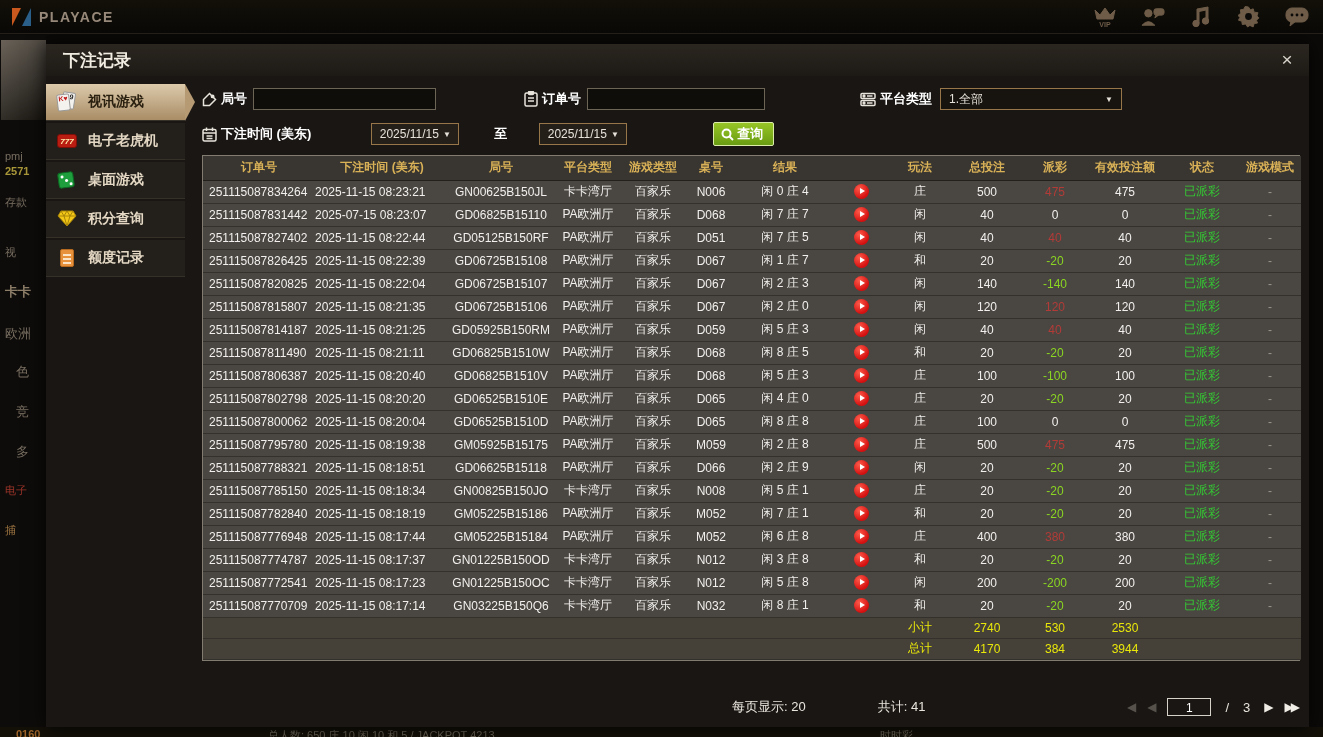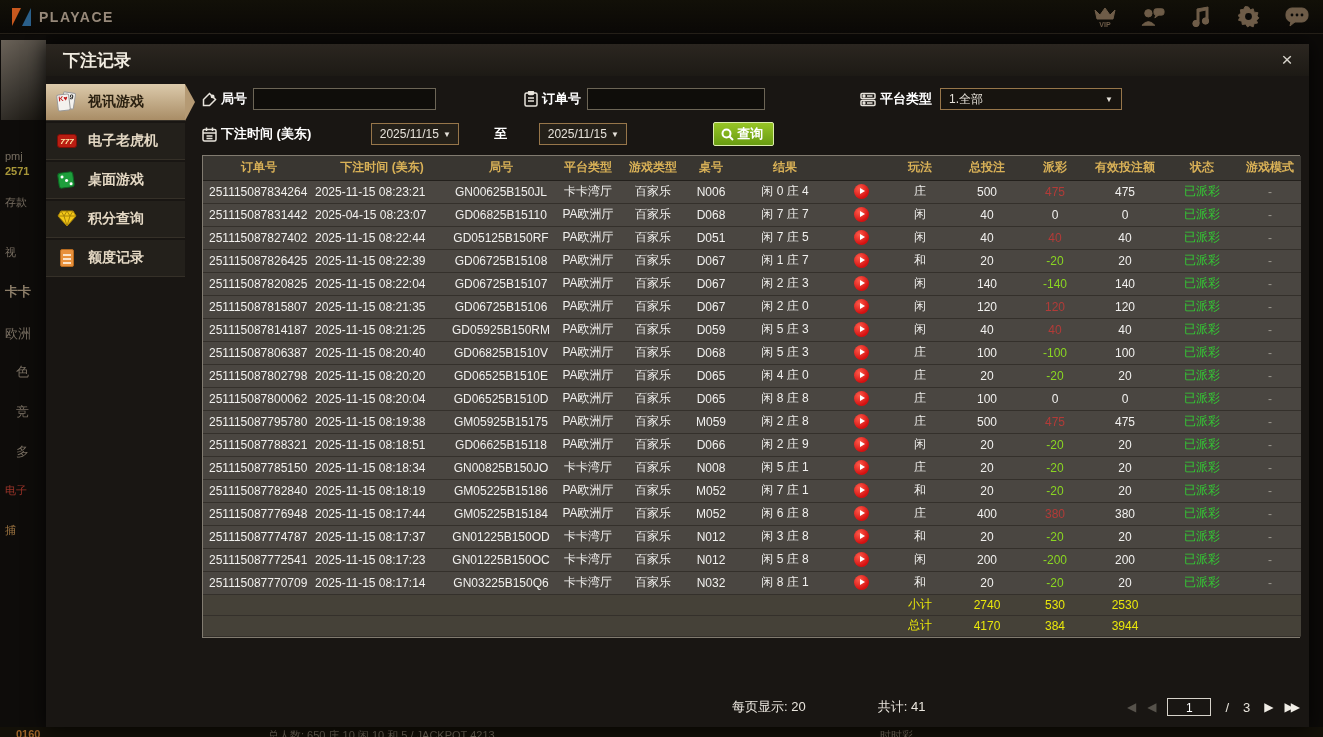--- a/index.html
+++ b/index.html
@@ -371,21 +371,21 @@
         <td>庄</td>
         <td>500</td>
         <td class="pos">475</td>
         <td>475</td>
         <td class="c-status">已派彩</td>
         <td class="c-mode">-</td>
       </tr>
 
       <tr>
         <td class="c-order">251115087831442</td>
-        <td class="c-time">2025-04-15 08:23:07</td>
+        <td class="c-time">2025-07-15 08:23:07</td>
         <td>GD06825B15110</td>
         <td>PA欧洲厅</td>
         <td>百家乐</td>
         <td>D068</td>
         <td>闲 7 庄 7</td>
         <td>
                 <div class="play-btn"></div>
               </td>
         <td>闲</td>
         <td>40</td>
@@ -483,20 +483,38 @@
                 <div class="play-btn"></div>
               </td>
         <td>闲</td>
         <td>40</td>
         <td class="pos">40</td>
         <td>40</td>
         <td class="c-status">已派彩</td>
         <td class="c-mode">-</td>
       </tr>
 
+      <tr>
+        <td class="c-order">251115087811490</td>
+        <td class="c-time">2025-11-15 08:21:11</td>
+        <td>GD06825B1510W</td>
+        <td>PA欧洲厅</td>
+        <td>百家乐</td>
+        <td>D068</td>
+        <td>闲 8 庄 5</td>
+        <td>
+                <div class="play-btn"></div>
+              </td>
+        <td>和</td>
+        <td>20</td>
+        <td class="neg">-20</td>
+        <td>20</td>
+        <td class="c-status">已派彩</td>
+        <td class="c-mode">-</td>
+      </tr>
 
       <tr>
         <td class="c-order">251115087806387</td>
         <td class="c-time">2025-11-15 08:20:40</td>
         <td>GD06825B1510V</td>
         <td>PA欧洲厅</td>
         <td>百家乐</td>
         <td>D068</td>
         <td>闲 5 庄 3</td>
         <td>

